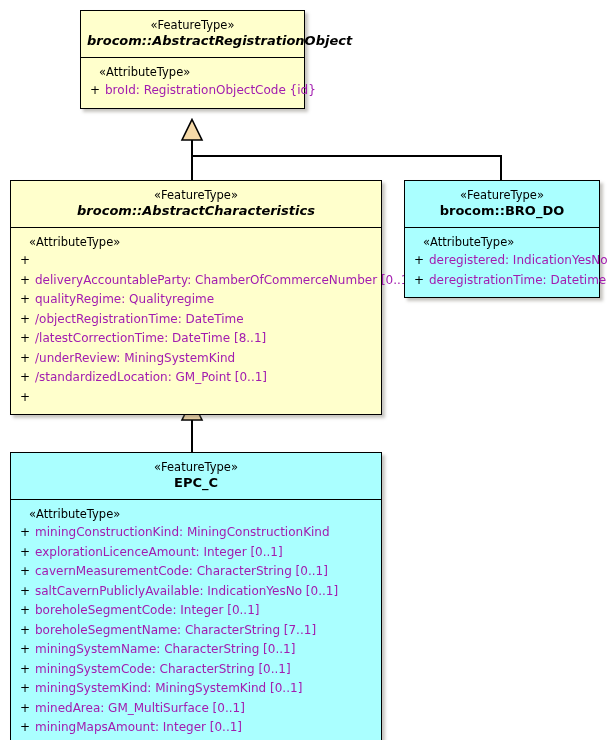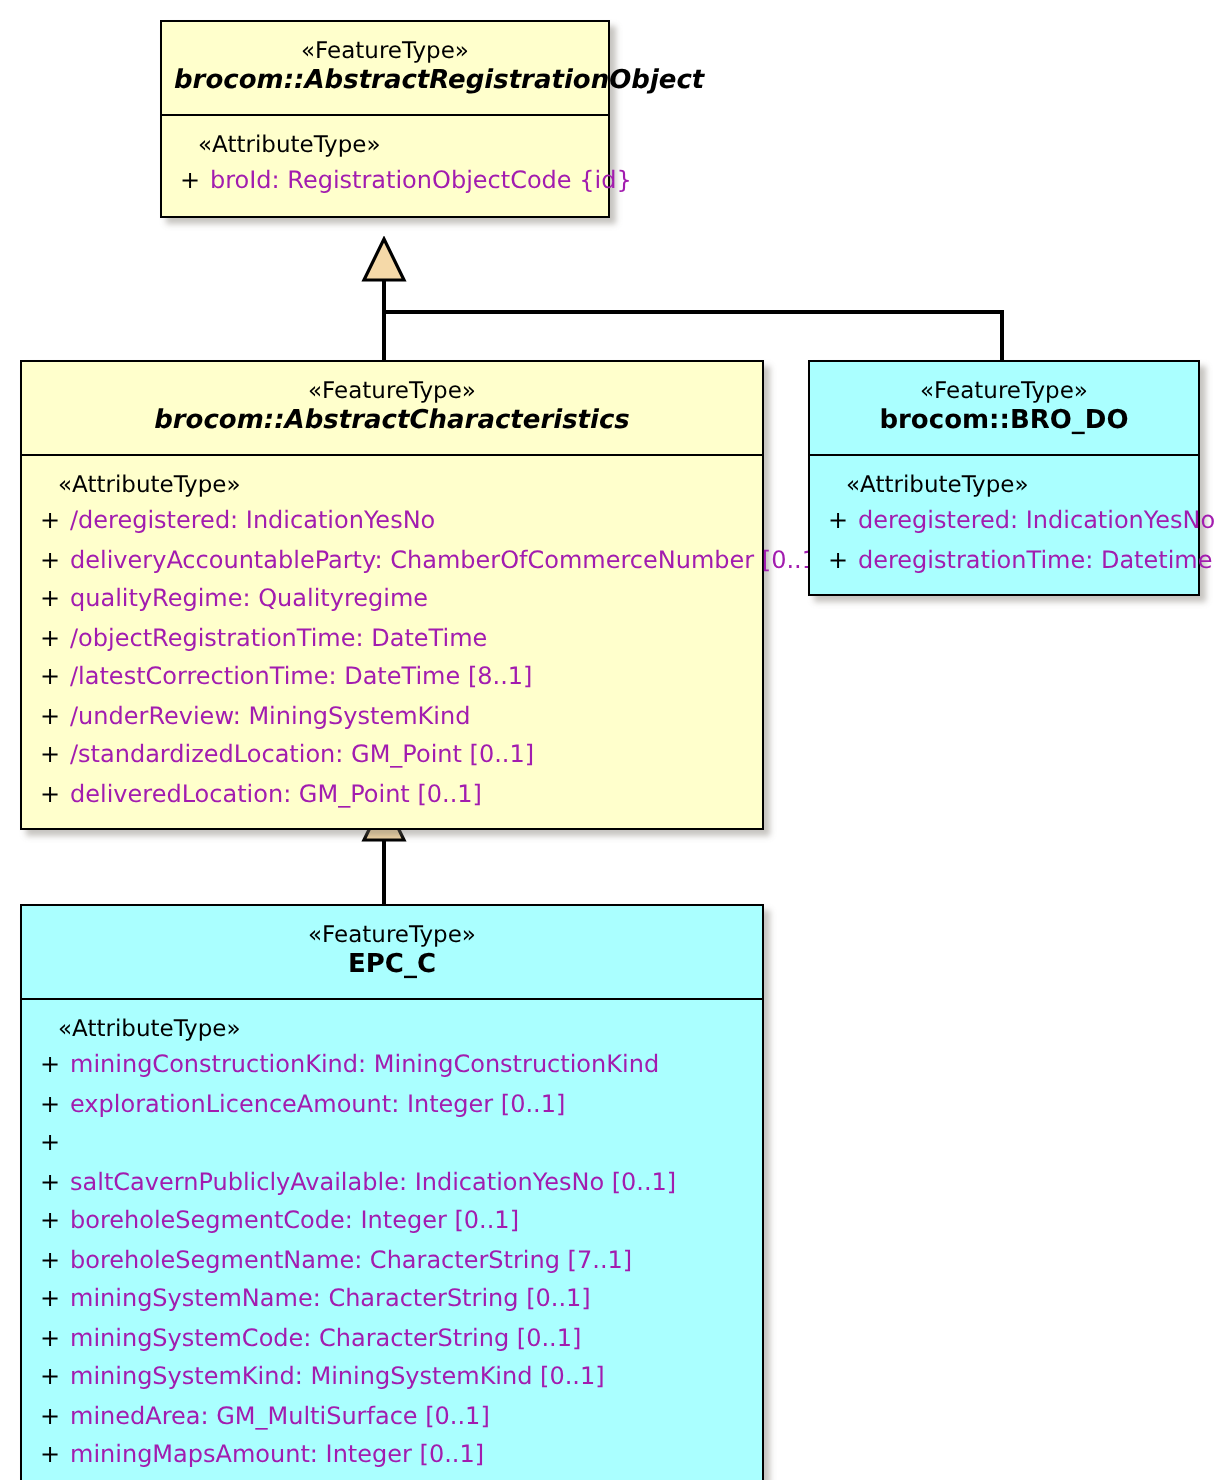--- a/index.html
+++ b/index.html
@@ -135,21 +135,20 @@
   <div class="uml-class yellow" style="left:10px; top:180px; width:372px;">
     <div class="class-header">
       <div class="stereotype">«FeatureType»</div>
       <div class="class-name abstract">brocom::AbstractCharacteristics</div>
     </div>
     <div class="class-attrs">
       <div class="attr-stereotype">«AttributeType»</div>
 
       <div class="attr-row">
         <span class="attr-vis">+</span>
-        <span class="attr-text">/deregistered: IndicationYesNo</span>
       </div>
       <div class="attr-row">
         <span class="attr-vis">+</span>
         <span class="attr-text">deliveryAccountableParty: ChamberOfCommerceNumber [0..1]</span>
       </div>
       <div class="attr-row">
         <span class="attr-vis">+</span>
         <span class="attr-text">qualityRegime: Qualityregime</span>
       </div>
       <div class="attr-row">
@@ -163,21 +162,20 @@
       <div class="attr-row">
         <span class="attr-vis">+</span>
         <span class="attr-text">/underReview: MiningSystemKind</span>
       </div>
       <div class="attr-row">
         <span class="attr-vis">+</span>
         <span class="attr-text">/standardizedLocation: GM_Point [0..1]</span>
       </div>
       <div class="attr-row">
         <span class="attr-vis">+</span>
-        <span class="attr-text">deliveredLocation: GM_Point [0..1]</span>
       </div>
     </div>
   </div>
 
   <div class="uml-class cyan" style="left:404px; top:180px; width:196px;">
     <div class="class-header">
       <div class="stereotype">«FeatureType»</div>
       <div class="class-name">brocom::BRO_DO</div>
     </div>
     <div class="class-attrs">
@@ -204,20 +202,21 @@
       <div class="attr-row">
         <span class="attr-vis">+</span>
         <span class="attr-text">miningConstructionKind: MiningConstructionKind</span>
       </div>
       <div class="attr-row">
         <span class="attr-vis">+</span>
         <span class="attr-text">explorationLicenceAmount: Integer [0..1]</span>
       </div>
       <div class="attr-row">
         <span class="attr-vis">+</span>
+        <span class="attr-text">cavernMeasurementCode: CharacterString [0..1]</span>
       </div>
       <div class="attr-row">
         <span class="attr-vis">+</span>
         <span class="attr-text">saltCavernPubliclyAvailable: IndicationYesNo [0..1]</span>
       </div>
       <div class="attr-row">
         <span class="attr-vis">+</span>
         <span class="attr-text">boreholeSegmentCode: Integer [0..1]</span>
       </div>
       <div class="attr-row">

